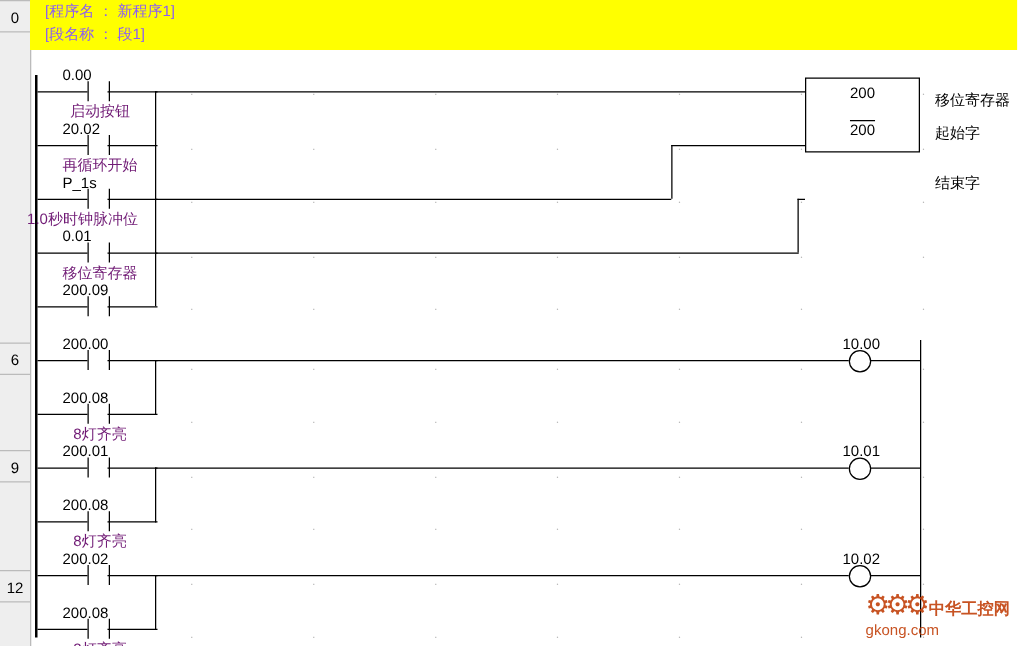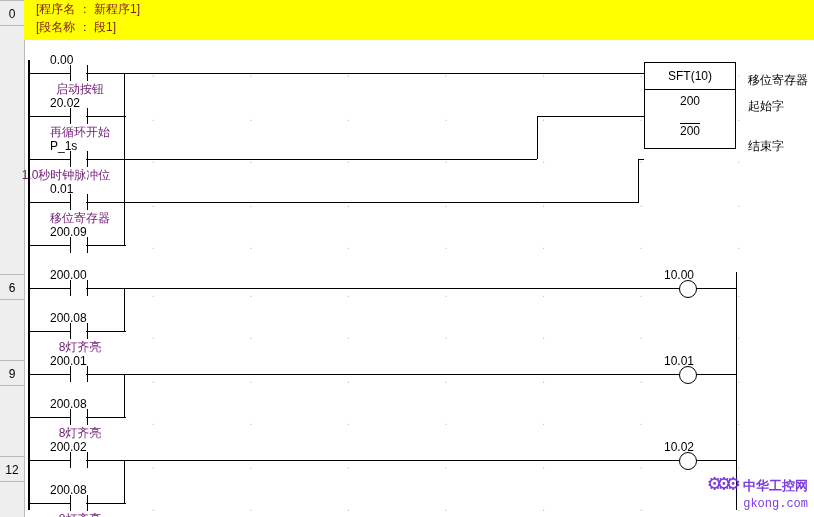--- a/index.html
+++ b/index.html
@@ -40,21 +40,21 @@
   .main {
     position: absolute;
     left: 24px;
     top: 0;
     right: 0;
     bottom: 0;
   }
   .header {
     background: #ffff00;
     padding: 0 12px 4px 12px;
-    color: #7f1d1d;
+    color: #8b5cf6;
   }
   .header div {
     line-height: 18px;
   }
   .ladder {
     position: relative;
     height: 470px;
   }
   .busL {
     position: absolute;
@@ -111,21 +111,21 @@
   .coil {
     position: absolute;
     width: 16px;
     height: 16px;
     border: 1px solid #000;
     border-radius: 50%;
     background: #fff;
   }
   .coilAddr {
     position: absolute;
-    text-align: left;
+    text-align: center;
     width: 50px;
   }
   .funcbox {
     position: absolute;
     border: 1px solid #000;
     background: #fff;
   }
   .funcbox .name {
     text-align: center;
     padding: 6px 0;
@@ -148,25 +148,25 @@
     position: absolute;
     color: #bbb;
     white-space: nowrap;
     letter-spacing: 46px;
     font-size: 10px;
   }
   .watermark {
     position: absolute;
     right: 6px;
     bottom: 6px;
-    color: #6d28d9;
+    color: #c2410c;
     font-size: 12px;
-    text-align: right;
+    text-align: left;
     opacity: 0.9;
-    font-family: Liberation Mono, monospace;
+    font-family: Liberation Sans, sans-serif;
   }
   .watermark .big {
     font-weight: bold;
     font-size: 13px;
   }
   .watermark .gear {
     font-size: 22px;
     letter-spacing: -4px;
   }
 </style>
@@ -248,21 +248,20 @@
 
       <div class="hline" style="left:100px; top:33px; width:520px;"></div>
       <div class="hline" style="left:100px; top:162px; width:515px;"></div>
       <div class="hline" style="left:100px; top:119px; width:413px;"></div>
       <div class="vline" style="left:513px; top:76px; height:43px;"></div>
       <div class="hline" style="left:513px; top:76px; width:107px;"></div>
       <div class="vline" style="left:614px; top:119px; height:43px;"></div>
       <div class="hline" style="left:614px; top:119px; width:6px;"></div>
 
       <div class="funcbox" style="left:620px; top:22px; width:90px;">
-        <div class="name">SFT(10)</div>
         <div class="op">200</div>
         <div class="op" style="padding:10px 0;"><span class="under">200</span></div>
       </div>
       <div class="funcLabel" style="left:724px; top:32px;">移位寄存器</div>
       <div class="funcLabel" style="left:724px; top:58px;">起始字</div>
       <div class="funcLabel" style="left:724px; top:98px;">结束字</div>
 
       <div class="vline" style="left:100px; top:248px; height:44px;"></div>
       <div class="contact" style="left:6px; top:232px;">
         <div class="lead" style="left:0; width:40px;"></div>

